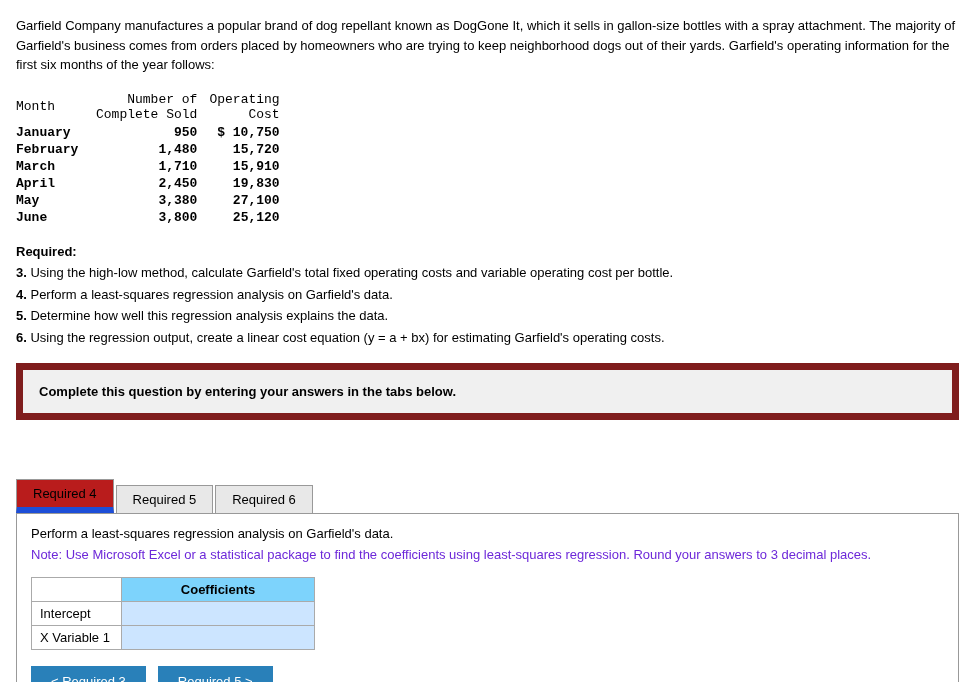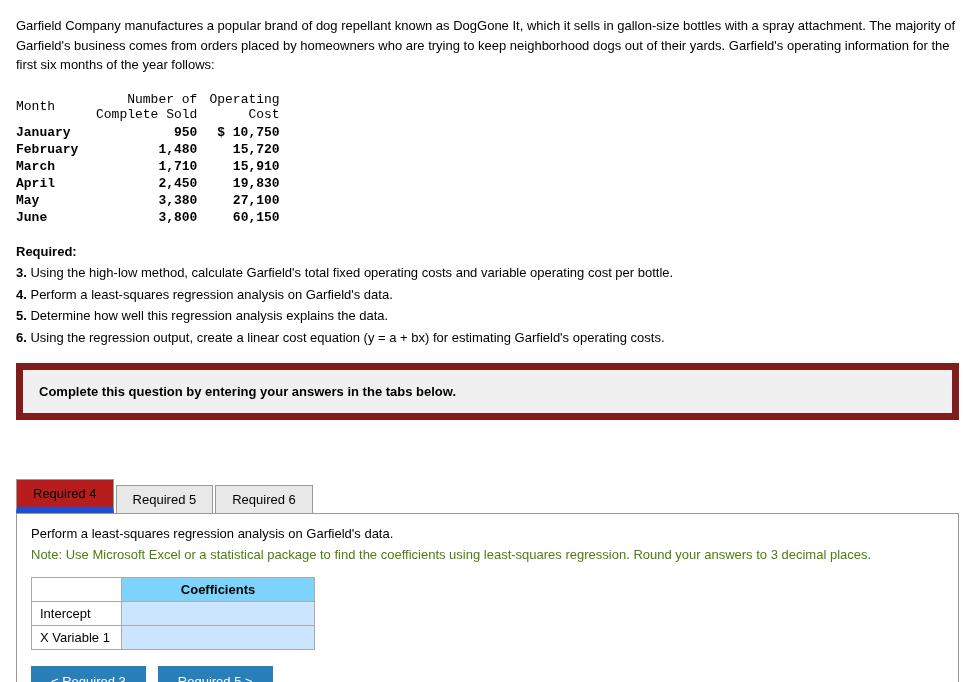--- a/index.html
+++ b/index.html
@@ -92,21 +92,21 @@
       border: 1px solid #999;
       border-top: none;
       padding: 12px 14px;
     }
     .instruction-text {
       font-size: 13px;
       margin-bottom: 4px;
     }
     .note-text {
       font-size: 13px;
-      color: #4d7c0f;
+      color: #6d28d9;
       margin-bottom: 12px;
       line-height: 1.5;
     }
     .coefficients-table {
       border-collapse: collapse;
       margin-bottom: 16px;
     }
     .coefficients-table td, .coefficients-table th {
       border: 1px solid #aaa;
       padding: 4px 8px;
@@ -199,21 +199,21 @@
                     <td style="text-align:right;">19,830</td>
       </tr>
       <tr>
         <td>May</td>
                     <td style="text-align:right;">3,380</td>
                     <td style="text-align:right;">27,100</td>
       </tr>
       <tr>
         <td>June</td>
                     <td style="text-align:right;">3,800</td>
-                    <td style="text-align:right;">60,150</td>
+                    <td style="text-align:right;">25,120</td>
       </tr>
     </tbody>
 </table>
 
 <div class="required-section">
   <p><span class="required-label">Required:</span></p>
   <div id="required-items">
       <p><strong>3.</strong> Using the high-low method, calculate Garfield's total fixed operating costs and variable operating cost per bottle.</p>
       <p><strong>4.</strong> Perform a least-squares regression analysis on Garfield's data.</p>
       <p><strong>5.</strong> Determine how well this regression analysis explains the data.</p>

